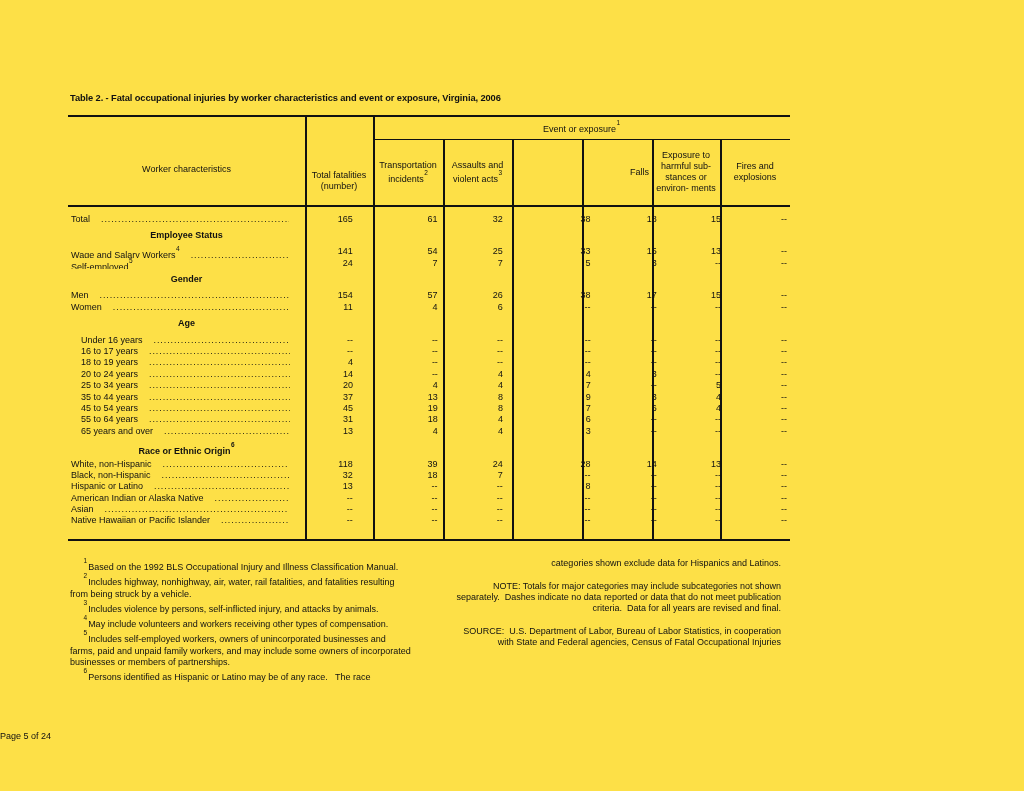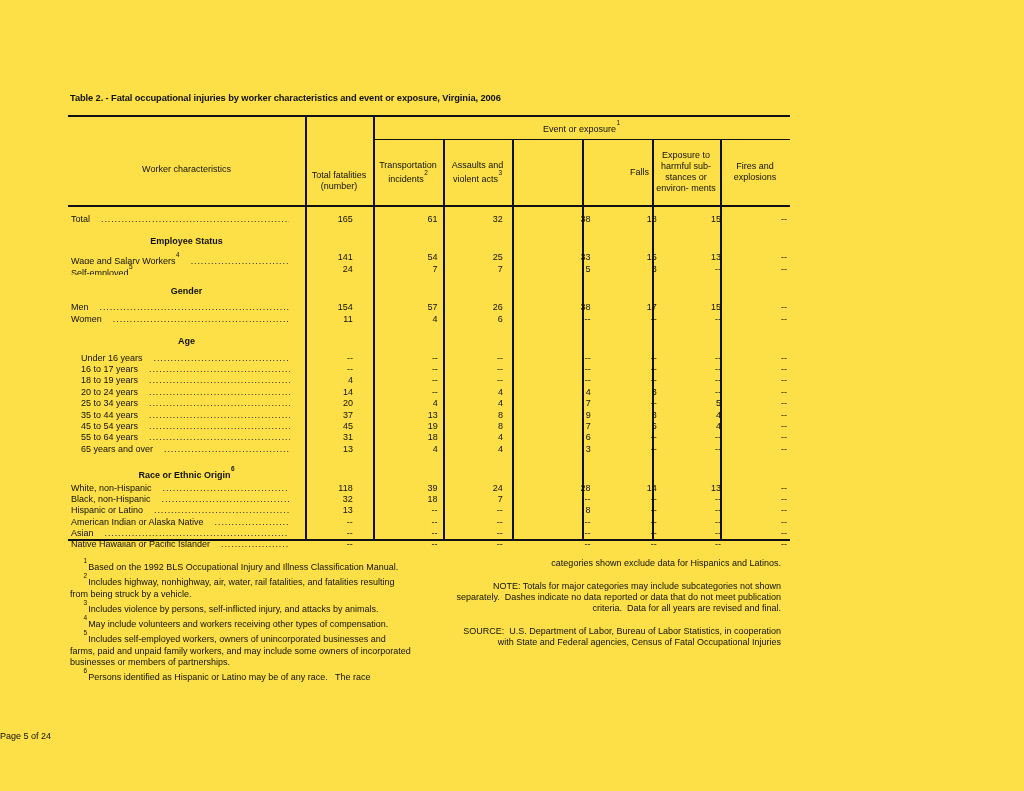--- a/index.html
+++ b/index.html
@@ -30,21 +30,21 @@
   .s4 { left:584px; width:68px; }
   .s5 { left:652px; width:70px; }
 
   sup { font-size:6.5px; position:relative; top:-3px; margin-left:0.5px; }
 
   
   .tbody { position:absolute; left:0; right:0; top:90px; }
   .trow { display:flex; height:11.4px; line-height:11.4px; }
   .tbody > .trow:first-child { margin-top:6.5px; }
   .trow.sec { display:block; width:237px; text-align:center; font-weight:bold;
-              margin-top:11px; margin-bottom:5px; }
+              margin-top:5px; margin-bottom:5px; }
   .lcell { width:237px; display:flex; align-items:baseline; padding-left:3px; overflow:hidden;gap:10px; }
   .trow.indent .lcell { padding-left:13px; }
   .lbl { white-space:nowrap; }
   .dots { flex:1; overflow:hidden; white-space:nowrap; margin:0 2px 0 1px; }
   .dots::after { content:"...................................................................................................................................................."; letter-spacing:0.9px; }
   .vcell { text-align:right; padding-right:3px; }
   .v0 { width:68px;text-align:right; } .v1 { width:90px; } .v2 { width:69px; } .v3 { width:93px; }
   .v4 { width:70px; } .v5 { width:68px; } .v6 { width:70px; }
 
   

